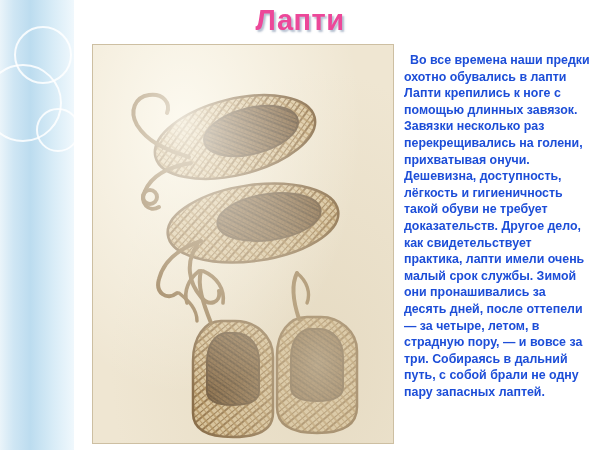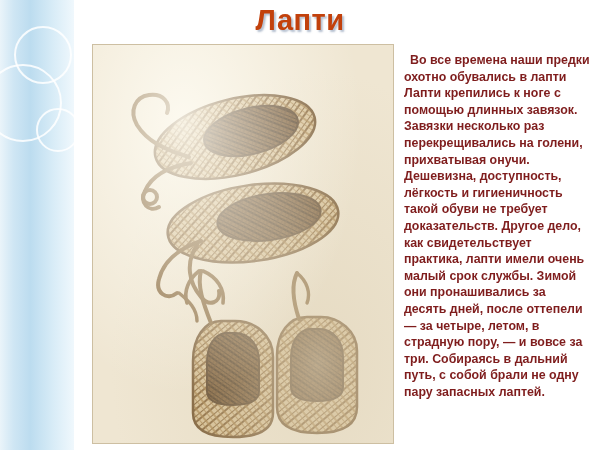--- a/index.html
+++ b/index.html
@@ -53,21 +53,21 @@
 
   
   .title {
     position: absolute;
     left: 0;
     top: 4px;
     width: 600px;
     text-align: center;
     font-size: 29px;
     font-weight: bold;
-    color: #c2410c;
+    color: #ec4899;
     text-shadow: 2px 2px 2px rgba(120,140,170,.55);
     letter-spacing: .5px;
   }
 
   
   .picture-panel {
     position: absolute;
     left: 92px;
     top: 44px;
     width: 300px;
@@ -85,21 +85,21 @@
   }
 
   
   .text-col {
     position: absolute;
     left: 404px;
     top: 52px;
     width: 186px;
     font-size: 12.4px;
     line-height: 16.6px;
-    color: #7f1d1d;
+    color: #1d4ed8;
     font-weight: bold;
     text-align: left;
     font-family: "Liberation Sans", sans-serif;
   }
   .text-col p {
     margin: 0;
     text-indent: 6px;
   }
 </style>
 </head>

